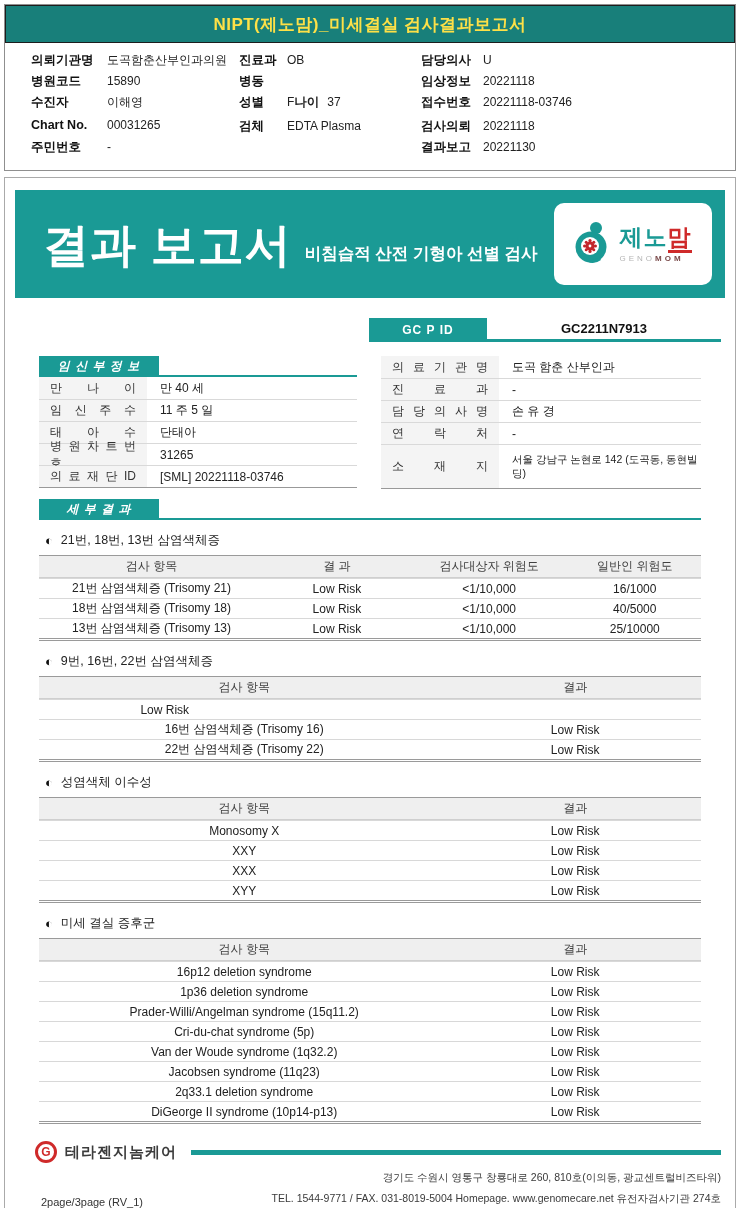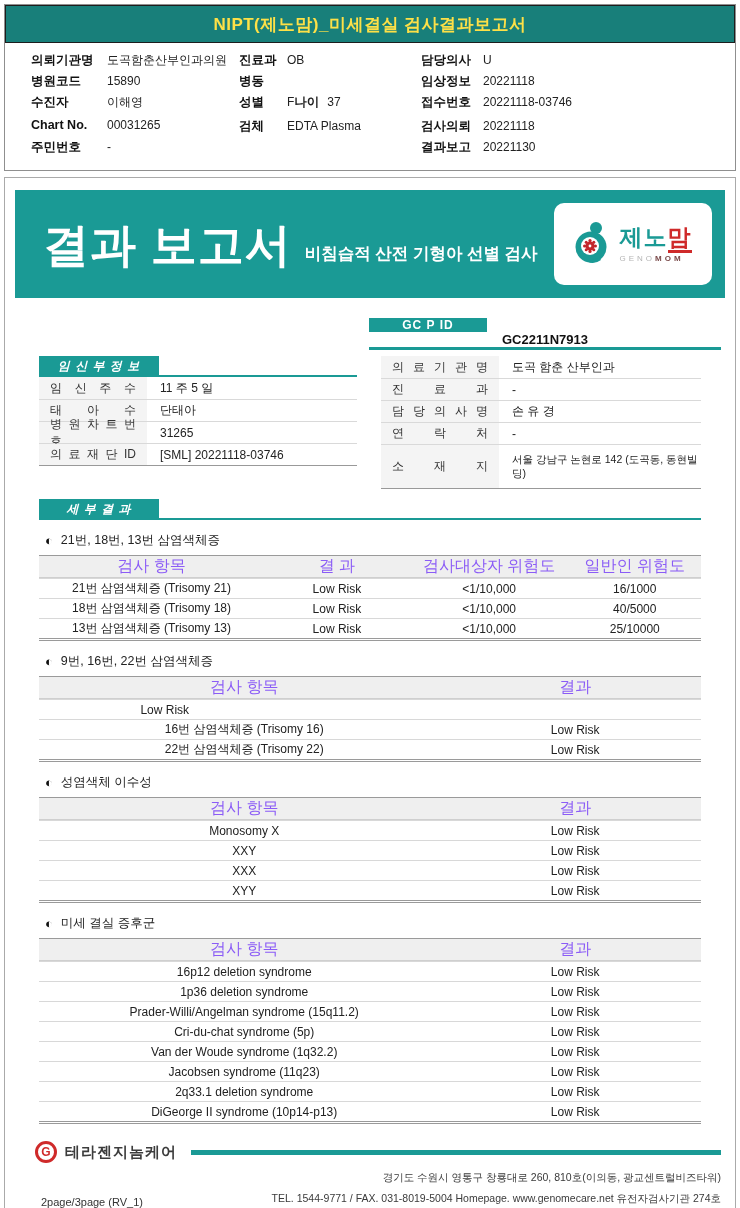--- a/index.html
+++ b/index.html
@@ -38,21 +38,21 @@
   .banner-sub { color:#fff; font-size:16.5px; font-weight:bold; margin-left:13px; margin-bottom:3px; }
   .logo-card {
     position:absolute; right:13px; top:13px; width:158px; height:82px;
     background:#fff; border-radius:10px; display:flex; align-items:center; justify-content:center; gap:9px;
   }
   .logo-text-kr { font-size:23px; font-weight:bold; color:#1a9a95; letter-spacing:1px; line-height:1.1; }
   .logo-text-kr .mam { color:#cf2a2a; border-bottom:3px solid #cf2a2a; }
   .logo-text-en { font-size:8px; letter-spacing:3px; color:#b5b5b5; margin-top:3px; }
   .logo-text-en b { color:#7a4a4a; }
   
-  .gcpid { display:flex; width:352px; margin:20px 14px 4px auto; height:24px;flex-direction:column; }
+  .gcpid { display:flex; width:352px; margin:20px 14px 4px auto; height:24px; }
   .gcpid-label {
     width:118px; background:#1a9a95; color:#fff; font-weight:bold; font-size:12px;
     display:flex; align-items:center; justify-content:center; letter-spacing:1px;
   }
   .gcpid-value {
     flex:1; border-bottom:3px solid #1a9a95; display:flex; align-items:center; justify-content:center;
     font-weight:bold; font-size:13px; color:#111;
   }
   
   .section-head { display:flex; align-items:flex-end;font-style:italic; }
@@ -81,21 +81,21 @@
   
   .detail-badge { margin:10px 34px 0 34px; }
   .sec-heading { display:flex; align-items:center; margin:11px 0 0 40px; height:18px; gap:8px; }
   .bullet { font-size:13px; color:#111; line-height:1; }
   .sec-heading span.txt { font-size:12.5px; color:#222; }
   .rtable { margin:6px 34px 0 34px; border-top:1px solid #9a9a9a; border-bottom:3px double #9a9a9a; }
   .tr { display:flex; height:20px; }
   .tr + .tr { border-top:1px solid #d8d8d8; }
   .tr.th { background:#efefef; height:22px; border-bottom:1px solid #cfcfcf; }
   .td { display:flex; align-items:center; justify-content:center; font-size:12px; color:#222; }
-  .tr.th .td { font-size:16px; color:#8b5cf6; }
+  .tr.th .td { font-size:12px; color:#404040; }
   .t4 .c0{width:34%} .t4 .c1{width:22%} .t4 .c2{width:24%} .t4 .c3{width:20%}
   .t2 .c0{width:62%} .t2 .c1{width:38%}
   
   .footer { position:absolute; left:0; right:0; bottom:8px; padding:0 14px 0 30px; }
   .footer-top { display:flex; align-items:center; }
   .gmark {
     width:22px; height:22px; border:3px solid #cf2a2a; border-radius:50%;
     display:flex; align-items:center; justify-content:center; flex-shrink:0;
     color:#cf2a2a; font-weight:bold; font-size:12px; line-height:1;
   }
@@ -218,20 +218,26 @@
 
   <div class="info-wrap">
     <div class="itable-left">
       <div class="section-head">
         <div class="badge">임 신 부 정 보</div>
         <div class="rule"></div>
       </div>
       <div class="itable">
         <div class="irow">
           <div class="ilabel">
+              <span>만 나 이</span>
+            </div>
+          <div class="ival">만 40 세</div>
+        </div>
+        <div class="irow">
+          <div class="ilabel">
               <span>임 신 주 수</span>
             </div>
           <div class="ival">11 주 5 일</div>
         </div>
         <div class="irow">
           <div class="ilabel">
               <span>태 아 수</span>
             </div>
           <div class="ival">단태아</div>
         </div>

